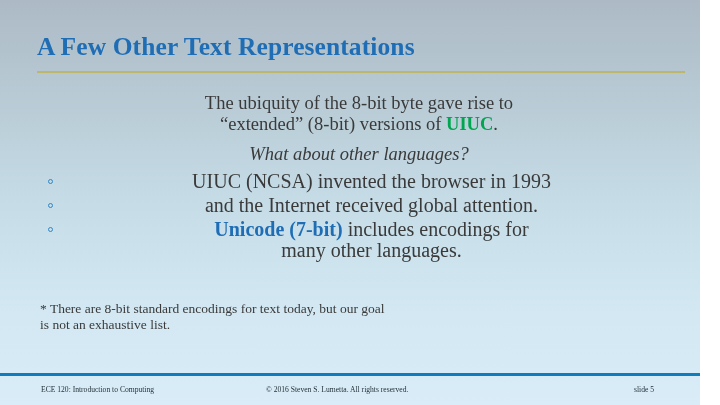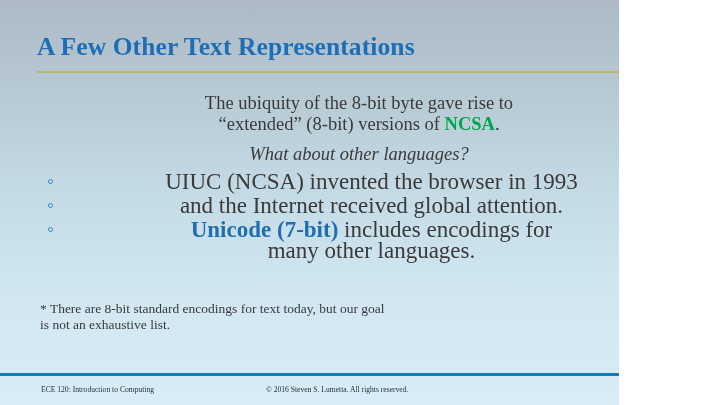--- a/index.html
+++ b/index.html
@@ -7,21 +7,21 @@
     padding: 0;
   }
   body {
     width: 720px;
     height: 405px;
     overflow: hidden;
     font-family: "Liberation Serif", serif;
   }
   #slide {
     position: relative;
-    width: 619px;
+    width: 700px;
     height: 405px;
     box-sizing: border-box;
     background: linear-gradient(to bottom,
                 #adbac6 0%,
                 #b2c2cd 12%,
                 #bcd0da 32%,
                 #c8dfea 55%,
                 #d3e8f3 78%,
                 #d9ecf7 100%);
     overflow: hidden;
@@ -78,21 +78,21 @@
   ul.bullets {
     list-style: none;
     margin: 0;
     padding: 0;
   }
   ul.bullets > li {
     position: relative;
     padding-left: 17px;
     margin-left: 8px;
     margin-bottom: 3px;
-    font-size: 23px;
+    font-size: 20px;
     line-height: 21px;
   }
   ul.bullets > li .bullet-mark {
     position: absolute;
     left: 1px;
     top: 8px;
     width: 5px;
     height: 5px;
     border: 1.4px solid #2f86c6;
     border-radius: 50%;
@@ -140,21 +140,21 @@
 <body>
 
 <div id="slide">
 
   <div id="title">A Few Other Text Representations</div>
   <div id="title-rule"></div>
 
   <div id="body">
 
     <p class="para"><span>The ubiquity of the 8-bit byte gave rise to
-“extended” (8-bit) versions of </span><span class="accent-green">NCSA</span><span>.</span></p>
+“extended” (8-bit) versions of </span><span class="accent-green">UIUC</span><span>.</span></p>
 
 
     <p class="para tight">What about other languages?</p>
 
     <ul class="bullets">
       <li>
         <span class="bullet-mark"></span>
         <span class="li-text">UIUC (NCSA) invented the browser in 1993</span>
       </li>
       <li>

